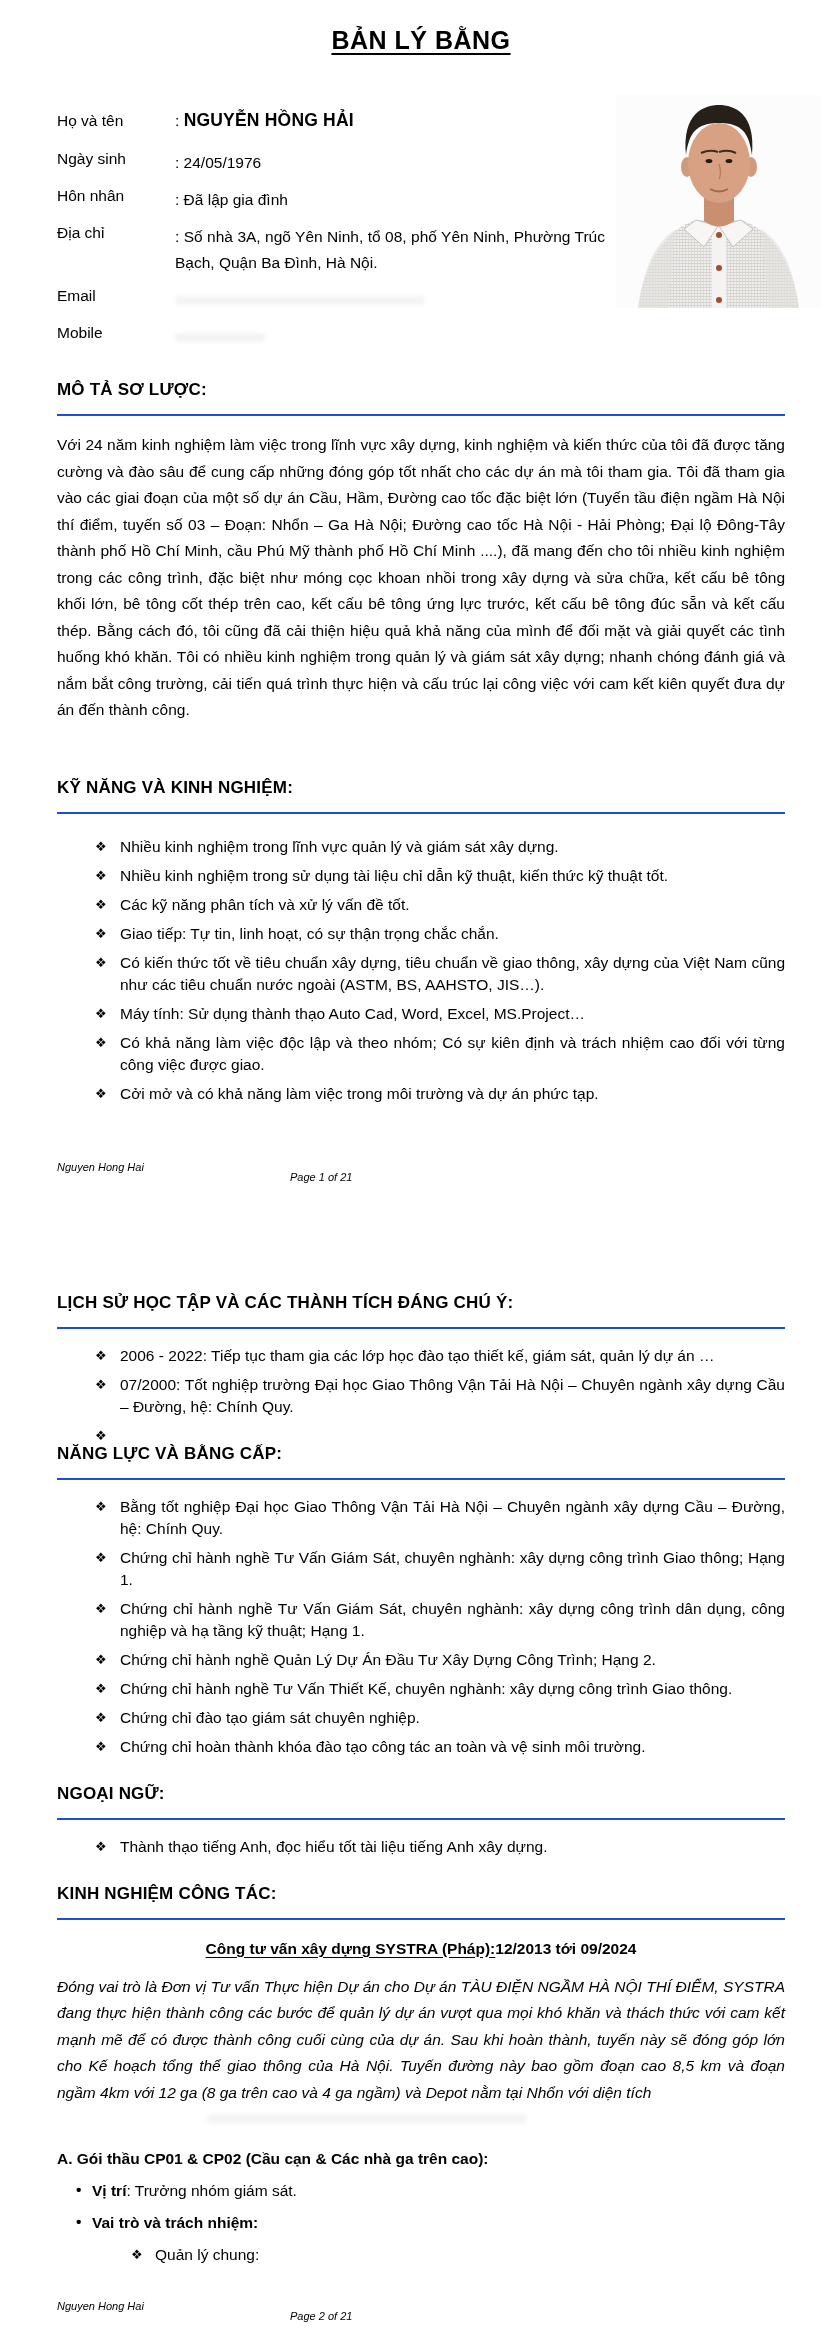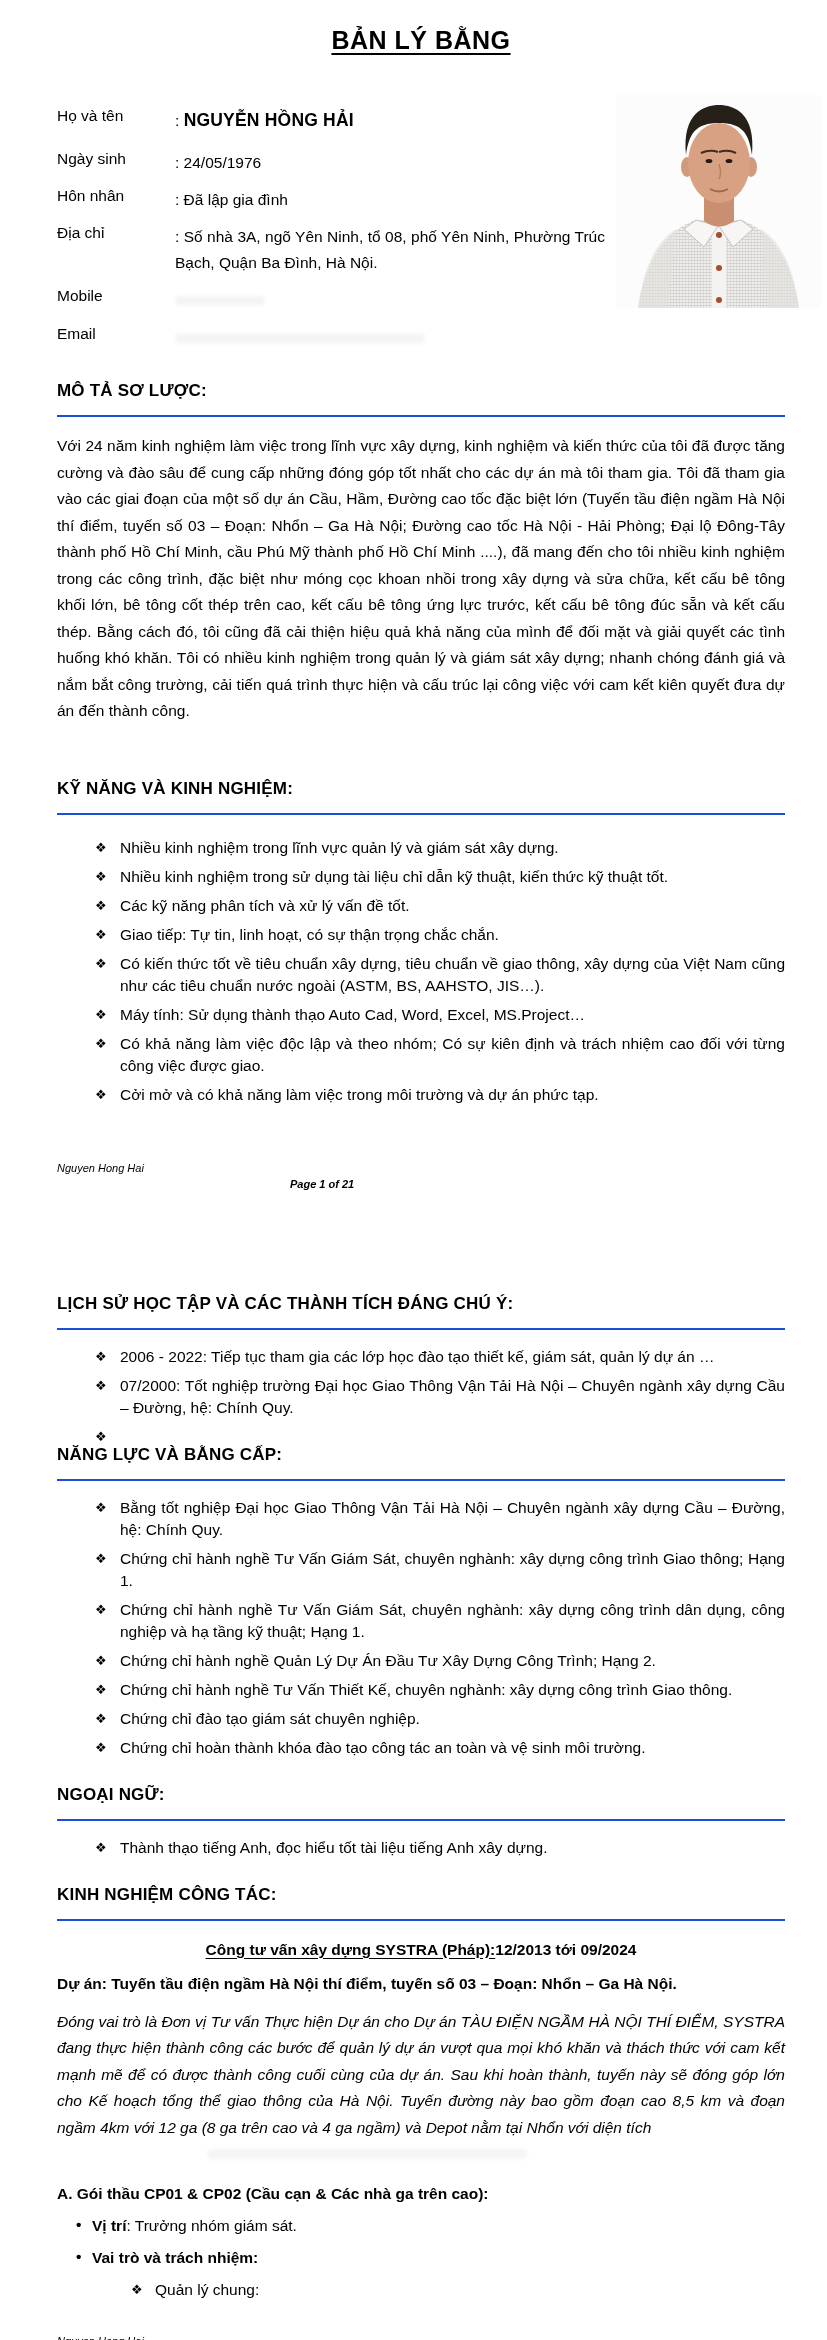--- a/index.html
+++ b/index.html
@@ -14,21 +14,21 @@
   .doc-title {
     text-align:center; font-size:25px; font-weight:bold;
     text-decoration:underline; text-underline-offset:4px; letter-spacing:.5px;
   }
 
   
   .fields { margin-top:52px; width:548px; }
   .frow { display:flex; margin-bottom:11px; }
   .frow .lbl { width:118px; flex:0 0 118px; }
   .frow .val { flex:1; text-align:justify; line-height:26px; }
-  .frow.name-row { margin-bottom:16px; }
+  .frow.name-row { margin-bottom:16px;align-items:center; }
   .name-val { font-weight:bold; font-size:17.5px; letter-spacing:.2px; }
   .frow.slim { margin-bottom:12px; }
 
   .redact {
     display:inline-block; height:9px; border-radius:4px;
     background:#c8c8c8; opacity:.22; filter:blur(2px); vertical-align:middle;
   }
 
   
   .photo { position:absolute; top:95px; left:616px; width:205px; height:213px; overflow:hidden; }
@@ -69,21 +69,21 @@
   ul.round li .dm { position:absolute; left:0; top:-1px; font-weight:bold; }
   .blbl { font-weight:bold; }
   ul.subdiamond { list-style:none; margin-top:10px; }
   ul.subdiamond li { position:relative; margin-left:39px; padding-left:24px; line-height:22px; }
   ul.subdiamond li .dm { position:absolute; left:0; top:0; font-size:13px; }
 
   
   .footer { position:relative; font-style:italic; font-size:11px; height:20px; }
   .footer-1 { margin-top:56px; }
   .footer-2 { margin-top:34px; }
-  .footer .pg { position:absolute; left:233px; top:16px;font-weight:bold; }
+  .footer .pg { position:absolute; left:233px; top:10px; }
 </style>
 </head>
 <body>
 
 <div class="page">
 
   <h1 class="doc-title">BẢN LÝ BẰNG</h1>
 
   <figure class="photo">
     <svg viewBox="0 0 205 213" xmlns="http://www.w3.org/2000/svg">
@@ -128,27 +128,27 @@
       <span class="val">: 24/05/1976</span>
     </div>
     <div class="frow">
       <span class="lbl">Hôn nhân</span>
       <span class="val">: Đã lập gia đình</span>
     </div>
     <div class="frow">
       <span class="lbl">Địa chỉ</span>
       <span class="val">: Số nhà 3A, ngõ Yên Ninh, tổ 08, phố Yên Ninh, Phường Trúc Bạch, Quận Ba Đình, Hà Nội.</span>
     </div>
+    <div class="frow">
+      <span class="lbl">Email</span>
+      <span class="val"><span class="redact" style="width:250px"></span></span>
+    </div>
     <div class="frow slim">
       <span class="lbl">Mobile</span>
       <span class="val"><span class="redact" style="width:90px"></span></span>
-    </div>
-    <div class="frow">
-      <span class="lbl">Email</span>
-      <span class="val"><span class="redact" style="width:250px"></span></span>
     </div>
   </div>
 
   <section class="sec-summary">
     <h2 class="sec-h">MÔ TẢ SƠ LƯỢC:</h2>
     <p class="para">Với 24 năm kinh nghiệm làm việc trong lĩnh vực xây dựng, kinh nghiệm và kiến thức của tôi đã được tăng cường và đào sâu để cung cấp những đóng góp tốt nhất cho các dự án mà tôi tham gia. Tôi đã tham gia vào các giai đoạn của một số dự án Cầu, Hầm, Đường cao tốc đặc biệt lớn (Tuyến tầu điện ngầm Hà Nội thí điểm, tuyến số 03 – Đoạn: Nhổn – Ga Hà Nội; Đường cao tốc Hà Nội - Hải Phòng; Đại lộ Đông-Tây thành phố Hồ Chí Minh, cầu Phú Mỹ thành phố Hồ Chí Minh ....), đã mang đến cho tôi nhiều kinh nghiệm trong các công trình, đặc biệt như móng cọc khoan nhồi trong xây dựng và sửa chữa, kết cấu bê tông khối lớn, bê tông cốt thép trên cao, kết cấu bê tông ứng lực trước, kết cấu bê tông đúc sẵn và kết cấu thép. Bằng cách đó, tôi cũng đã cải thiện hiệu quả khả năng của mình để đối mặt và giải quyết các tình huống khó khăn. Tôi có nhiều kinh nghiệm trong quản lý và giám sát xây dựng; nhanh chóng đánh giá và nắm bắt công trường, cải tiến quá trình thực hiện và cấu trúc lại công việc với cam kết kiên quyết đưa dự án đến thành công.</p>
   </section>
 
   <section class="sec-skills">
     <h2 class="sec-h">KỸ NĂNG VÀ KINH NGHIỆM:</h2>
@@ -199,21 +199,20 @@
   </section>
 
   <section class="sec-work">
     <h2 class="sec-h">KINH NGHIỆM CÔNG TÁC:</h2>
 
     <div class="company-row">
       <span class="company-name">Công tư vấn xây dựng SYSTRA (Pháp):</span>
       <span>12/2013 tới 09/2024</span>
     </div>
 
-    <p class="project-line">Dự án: Tuyến tầu điện ngầm Hà Nội thí điểm, tuyến số 03 – Đoạn: Nhổn – Ga Hà Nội.</p>
 
     <p class="work-desc">Đóng vai trò là Đơn vị Tư vấn Thực hiện Dự án cho Dự án TÀU ĐIỆN NGẦM HÀ NỘI THÍ ĐIỂM, SYSTRA đang thực hiện thành công các bước để quản lý dự án vượt qua mọi khó khăn và thách thức với cam kết mạnh mẽ để có được thành công cuối cùng của dự án. Sau khi hoàn thành, tuyến này sẽ đóng góp lớn cho Kế hoạch tổng thể giao thông của Hà Nội. Tuyến đường này bao gồm đoạn cao 8,5 km và đoạn ngầm 4km với 12 ga (8 ga trên cao và 4 ga ngầm) và Depot nằm tại Nhổn với diện tích</p>
     <span class="redact-line"></span>
 
     <p class="contract-title">A. Gói thầu CP01 &amp; CP02 (Cầu cạn &amp; Các nhà ga trên cao):</p>
 
     <ul class="round">
       <li><span class="dm">•</span><span class="blbl">Vị trí</span><span>: Trưởng nhóm giám sát.</span></li>
       <li><span class="dm">•</span><span class="blbl">Vai trò và trách nhiệm:</span>
         <ul class="subdiamond">

